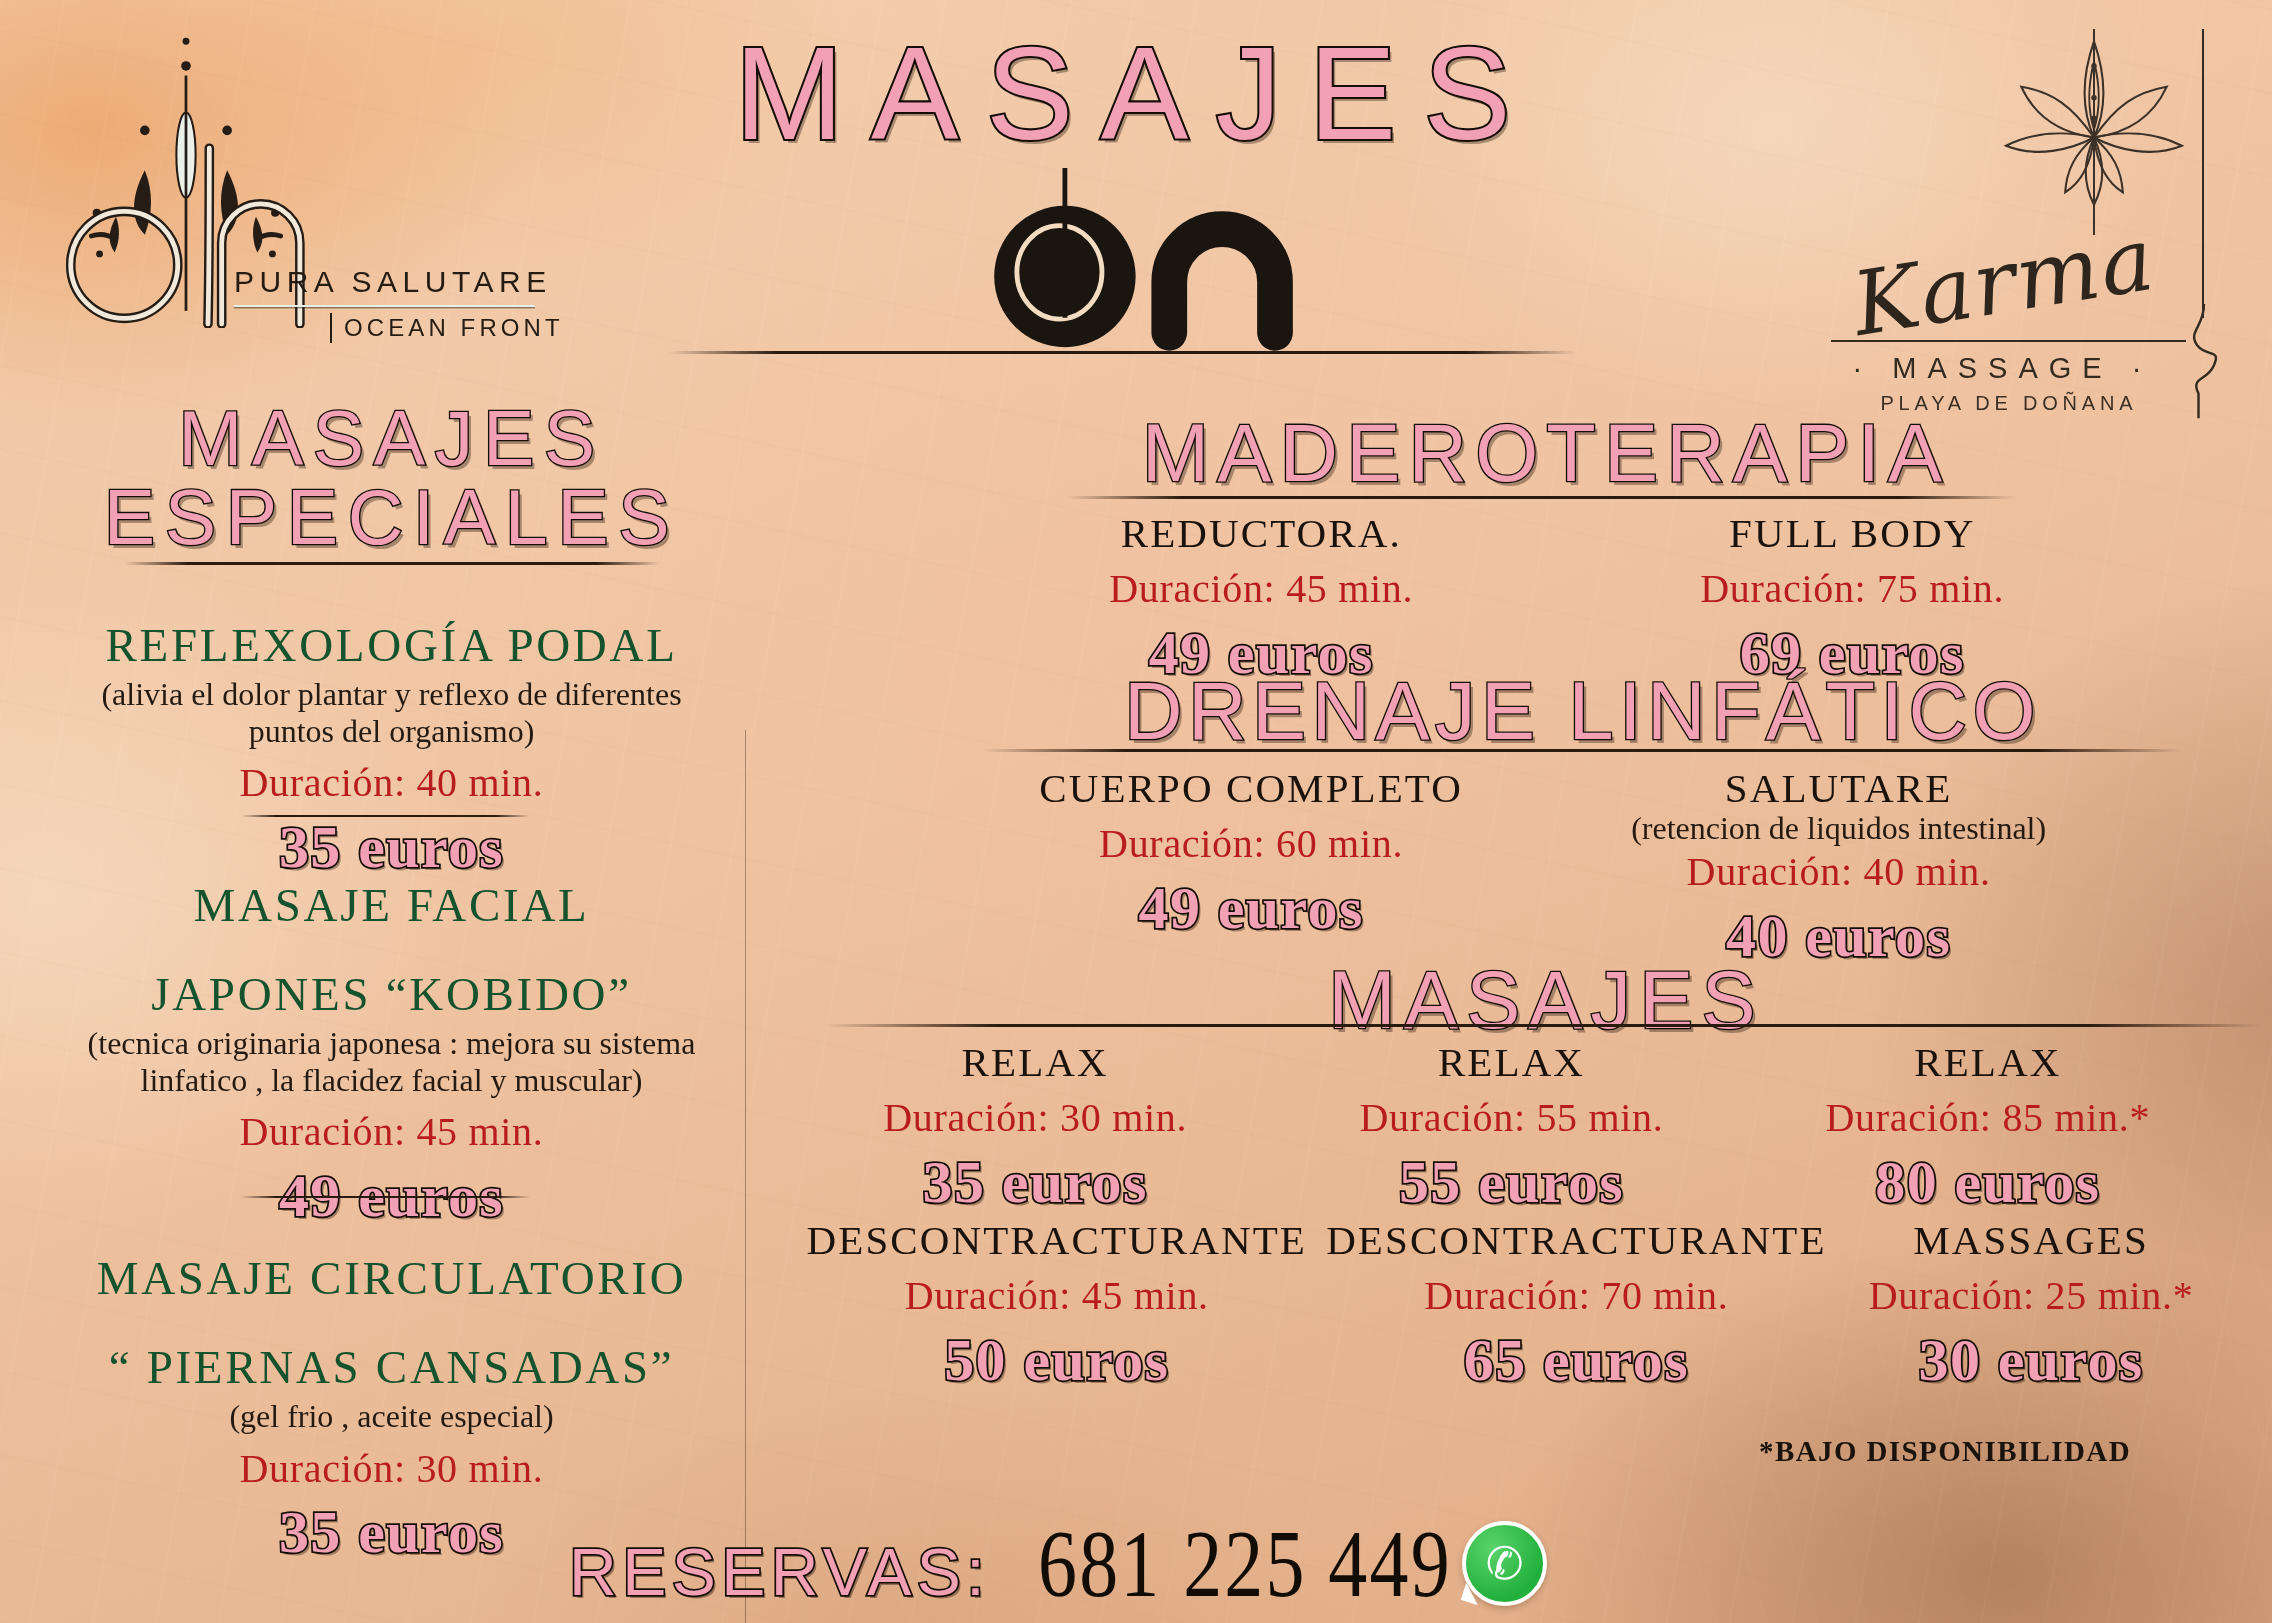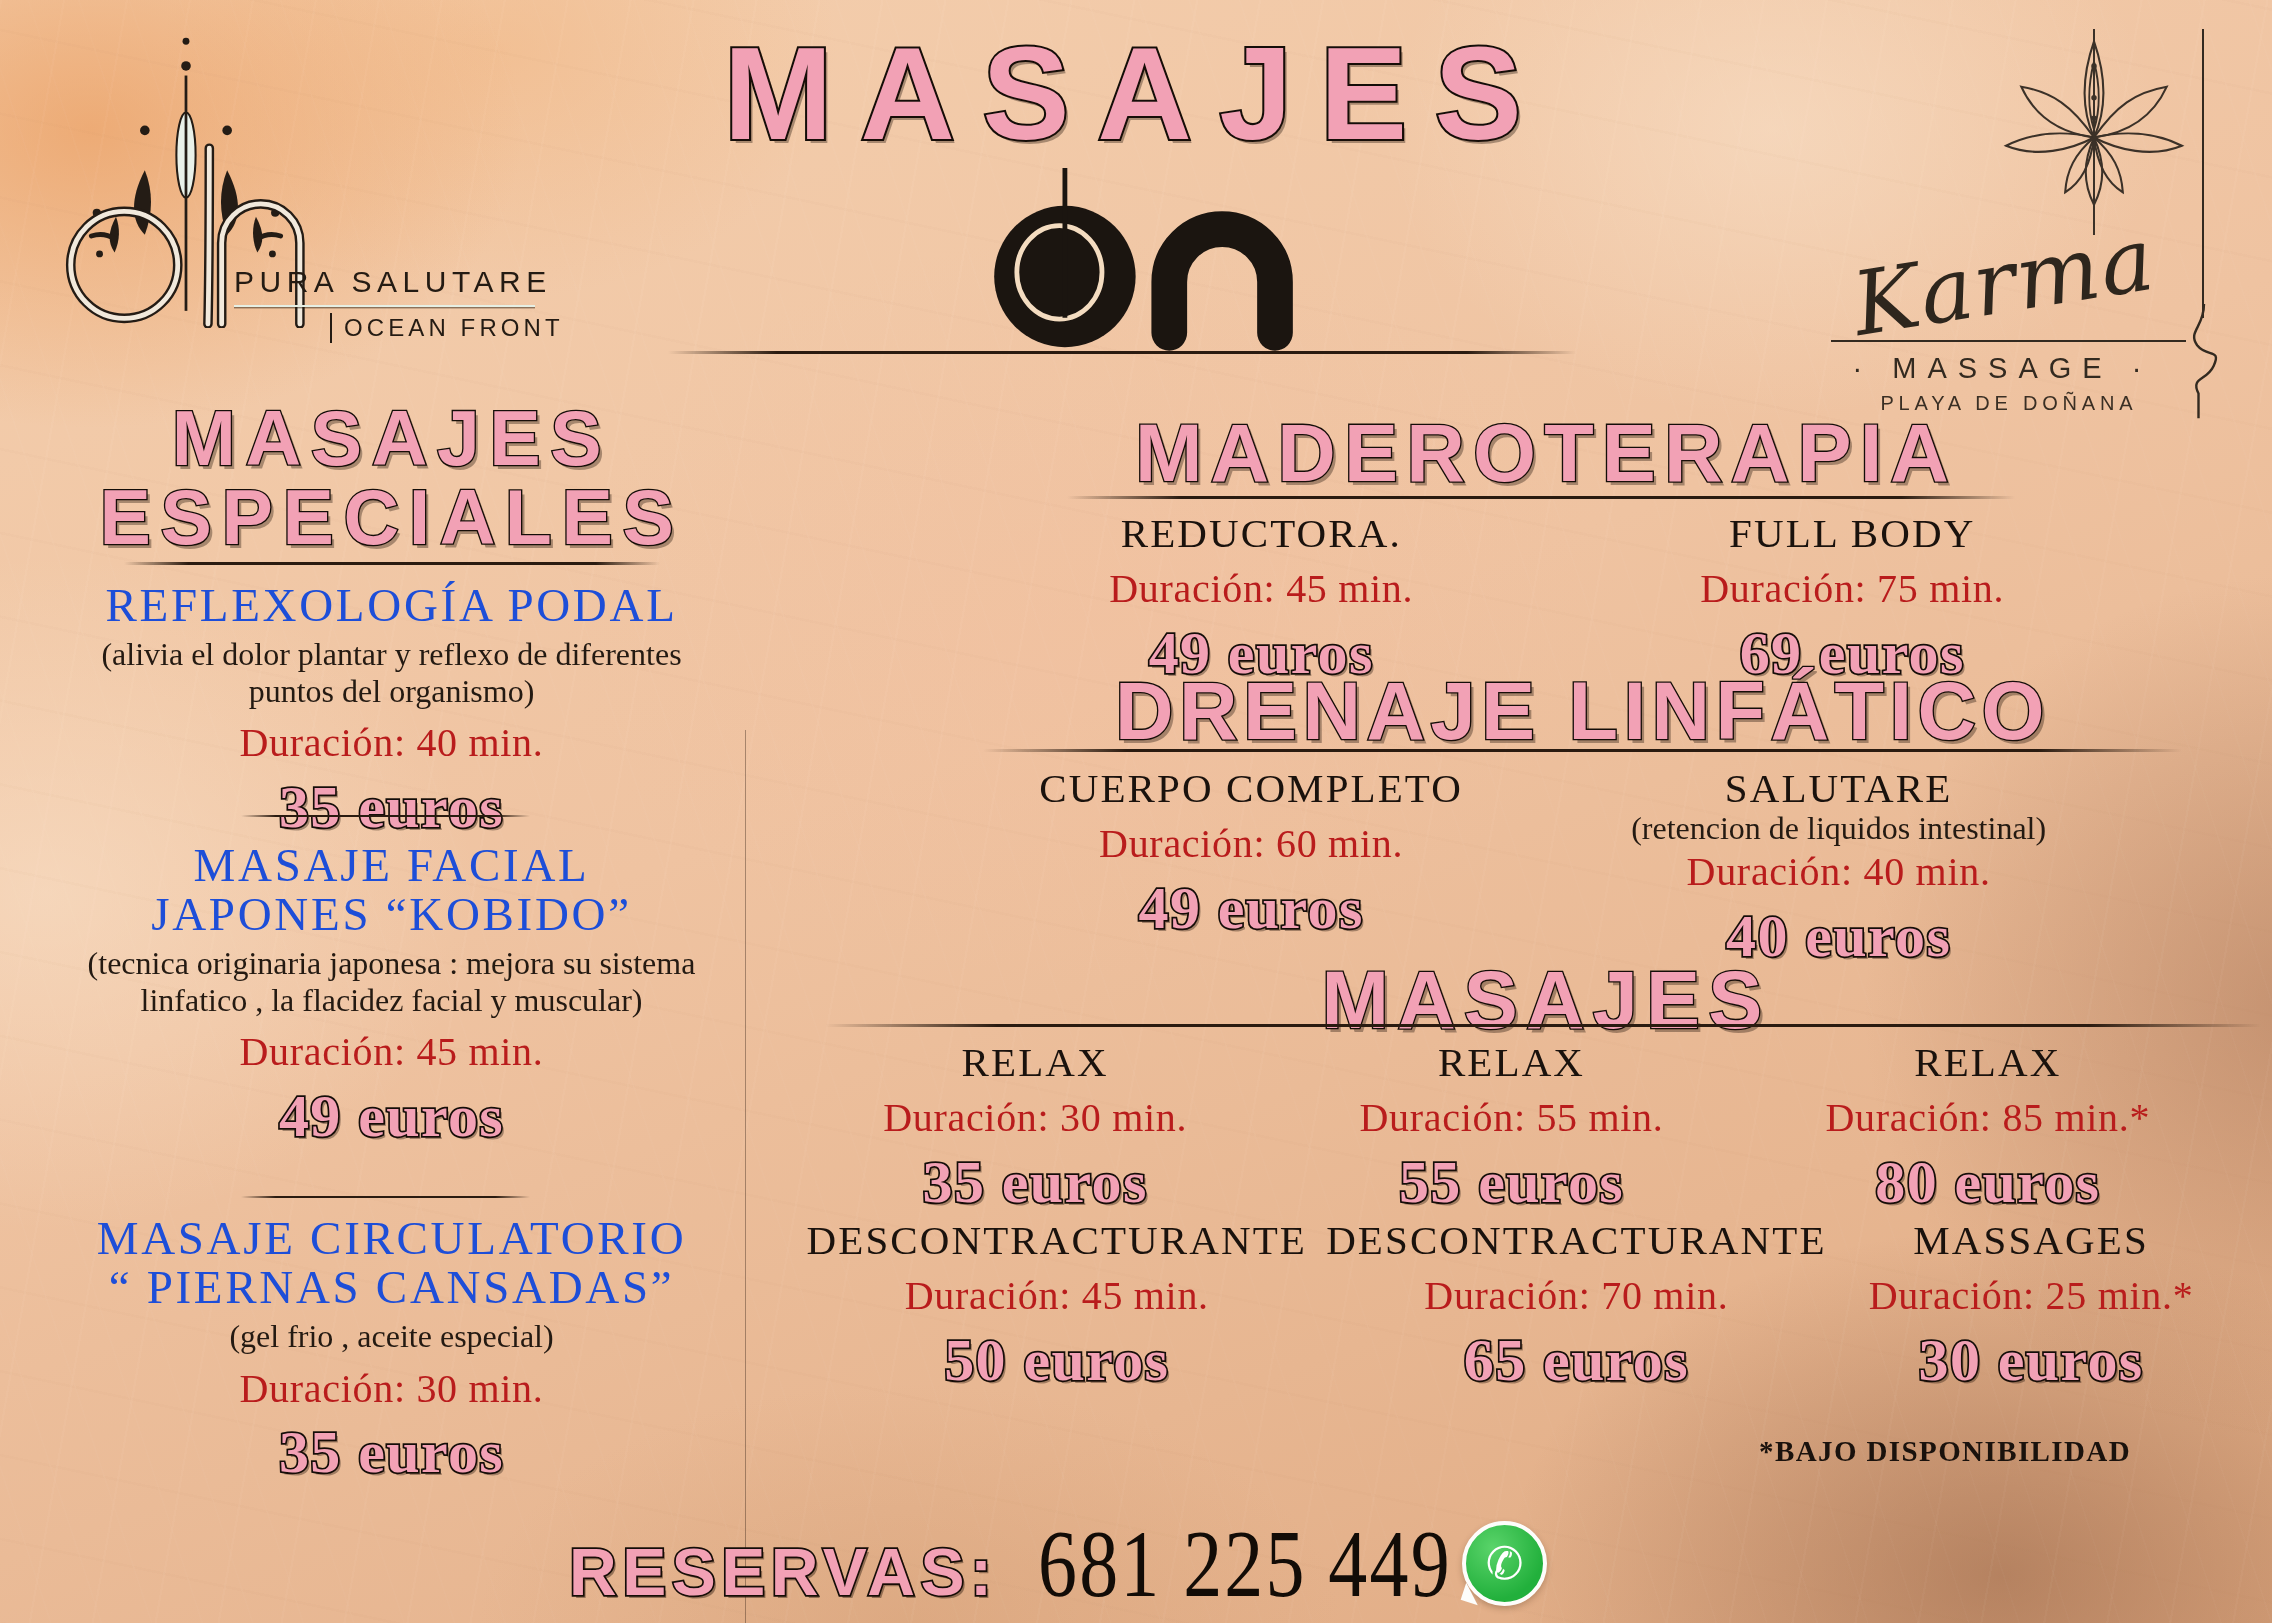--- a/index.html
+++ b/index.html
@@ -19,24 +19,24 @@
     radial-gradient(618px 344px at 40% 100%,rgba(206,152,110,.38),transparent 70%),
     linear-gradient(160deg,#f4cfae 0%,#efc3a1 45%,#e7b691 75%,#dfa981 100%);}
   .bg-streaks{opacity:.55;background:
     repeating-linear-gradient(100deg, rgba(255,255,255,.055) 0 2.1px, transparent 2.1px 62px),
     repeating-linear-gradient(72deg,  rgba(255,255,255,.045) 0 1.4px, transparent 1.4px 48px),
     repeating-linear-gradient(12deg,  rgba(182,130,95,.05)  0 2.7px, transparent 2.7px 82px);}
   .seam-v{position:absolute;left:745px;top:730px;width:1.4px;height:894px;background:rgba(48,30,18,.38);}
 
   
   .outline{color:#f2a1b5;-webkit-text-stroke:3.4px #140d08;paint-order:stroke fill;
-           text-shadow:3.4px 4.1px 0 rgba(30,15,6,.35);font-weight:700;}
+           text-shadow:3.4px 4.1px 0 rgba(30,15,6,.35);font-weight:400;}
   .hdr{font-size:81px;letter-spacing:8.2px;text-align:center;-webkit-text-stroke:2.7px #140d08;}
   .serif{font-family:"Liberation Serif","DejaVu Serif",serif;}
-  .name{font-size:47px;letter-spacing:2.7px;line-height:1.05;color:#1d4ed8;}
+  .name{font-size:47px;letter-spacing:2.7px;line-height:1.05;color:#14532d;margin-top:40px;}
   .name-sm{font-size:41px;letter-spacing:2.1px;line-height:1.08;color:#1a120d;}
   .desc{font-size:32px;line-height:1.15;color:#241a12;}
   .dur{font-size:40px;letter-spacing:0.7px;color:#b91c1c;margin-top:9.6px;}
   .price{font-size:60px;letter-spacing:1.4px;margin-top:6.9px;color:#f2a1b5;font-weight:700;
          -webkit-text-stroke:3.4px #140d08;paint-order:stroke fill;
          text-shadow:2.7px 2.7px 0 rgba(30,15,6,.35);}
   .rule{position:absolute;height:2.7px;background:linear-gradient(90deg,transparent,#2a1b10 12%,#2a1b10 88%,transparent);}
   .abs{position:absolute;}
 
   

